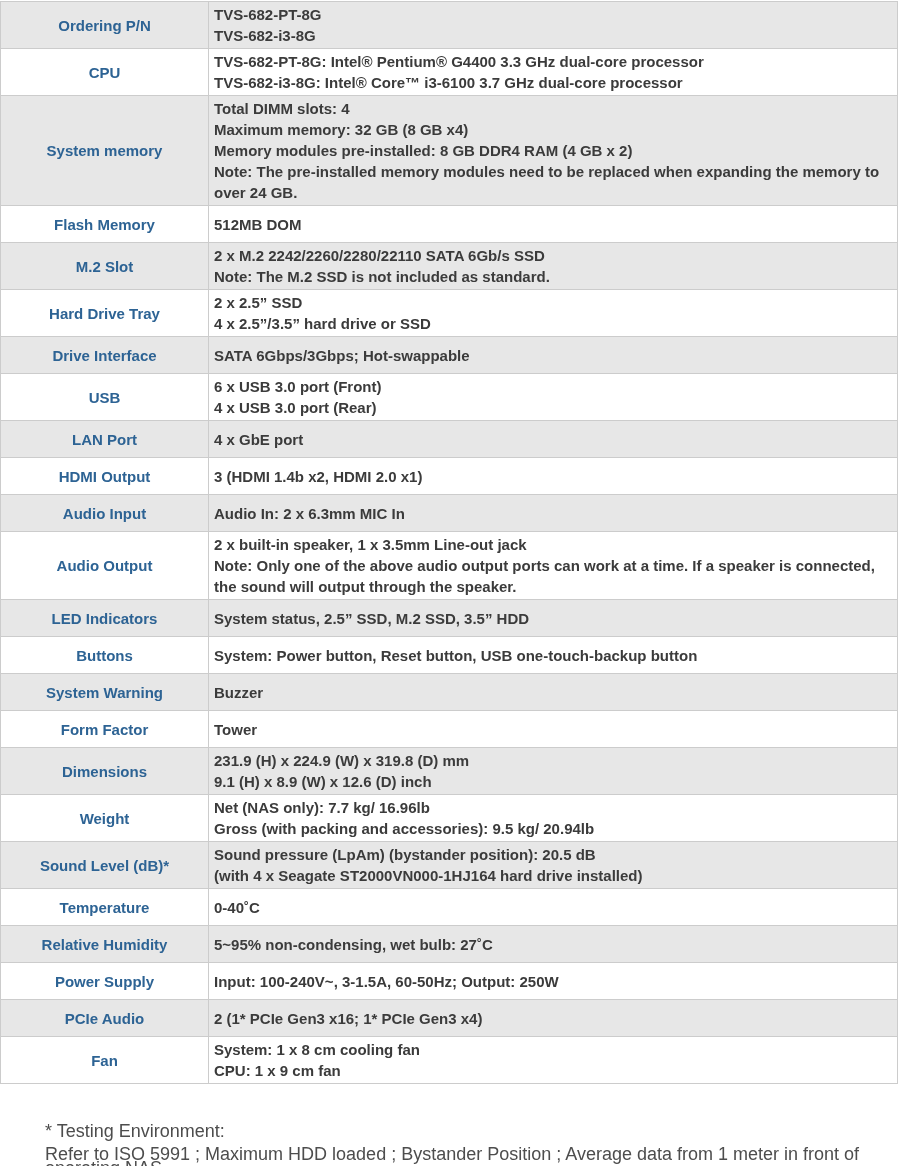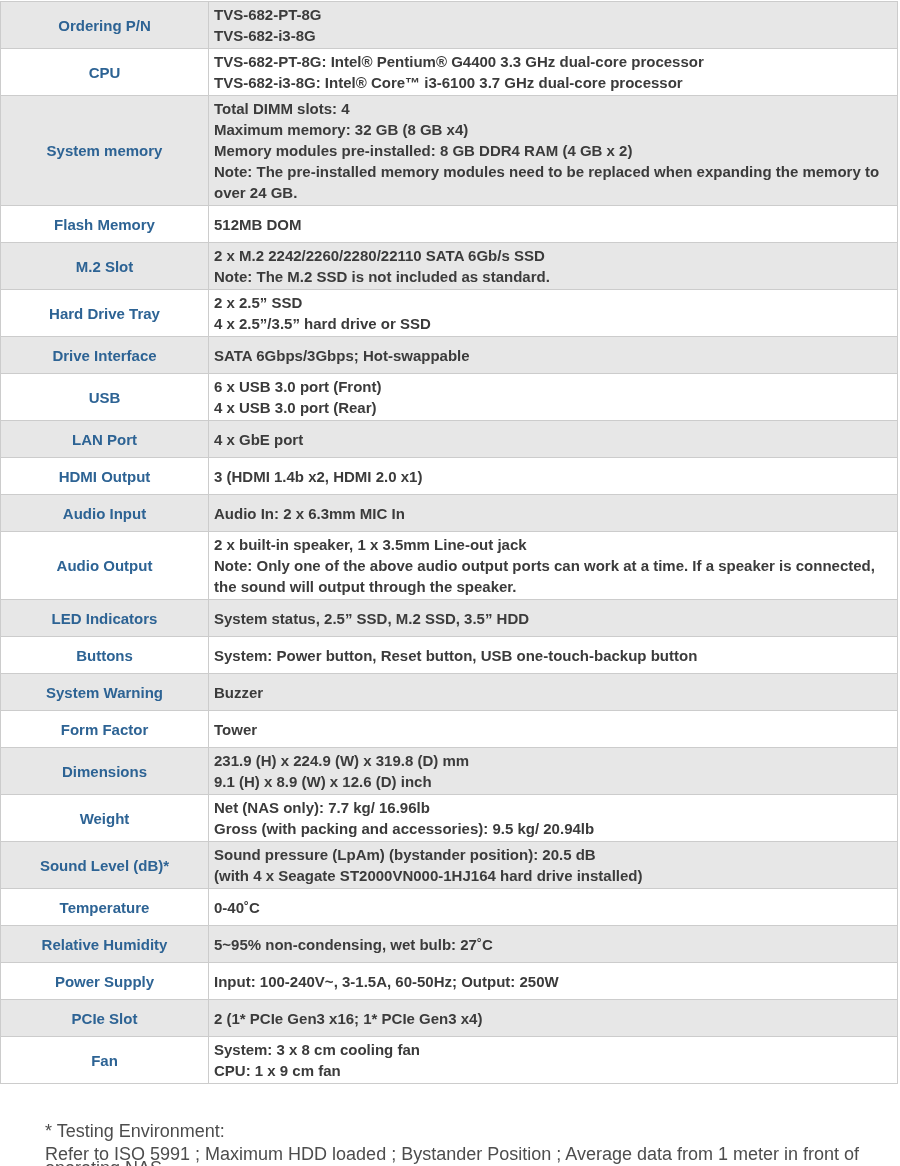--- a/index.html
+++ b/index.html
@@ -221,30 +221,30 @@
   </tr>
 
   <tr>
     <th class="label-cell">Power Supply</th>
     <td class="value-cell">
             <div class="value-line">Input: 100-240V~, 3-1.5A, 60-50Hz; Output: 250W</div>
           </td>
   </tr>
 
   <tr>
-    <th class="label-cell">PCIe Slot</th>
+    <th class="label-cell">PCIe Audio</th>
     <td class="value-cell">
             <div class="value-line">2 (1* PCIe Gen3 x16; 1* PCIe Gen3 x4)</div>
           </td>
   </tr>
 
   <tr>
     <th class="label-cell">Fan</th>
     <td class="value-cell">
-            <div class="value-line">System: 3 x 8 cm cooling fan</div>
+            <div class="value-line">System: 1 x 8 cm cooling fan</div>
             <div class="value-line">CPU: 1 x 9 cm fan</div>
           </td>
   </tr>
 </tbody>
   </table>
   <footer class="footnote">
     <p>* Testing Environment:</p>
     <p>Refer to ISO 5991 ; Maximum HDD loaded ; Bystander Position ; Average data from 1 meter in front of operating NAS</p>
   </footer>
 </main>

